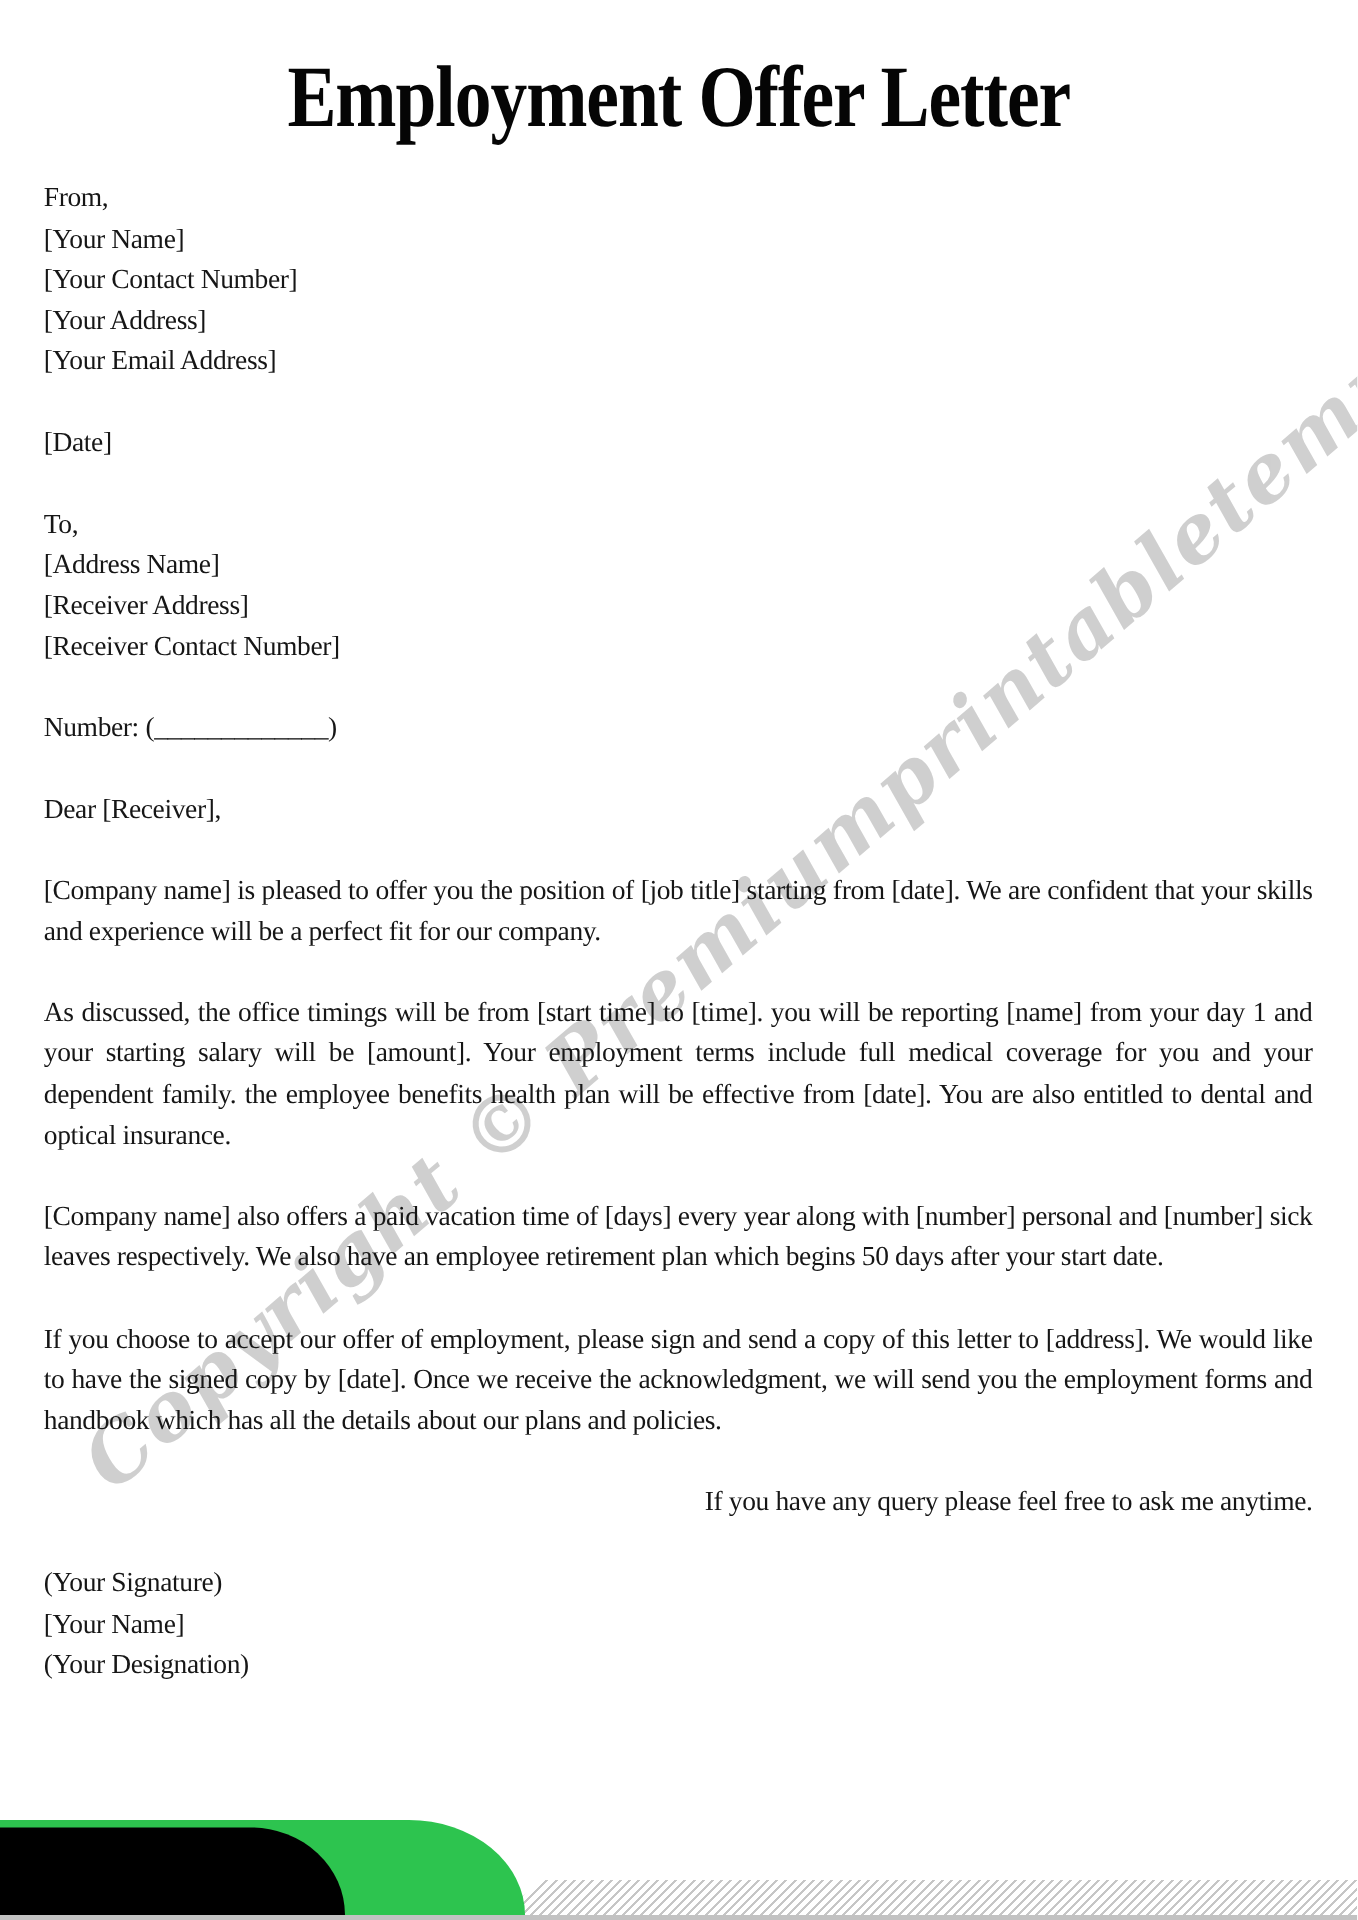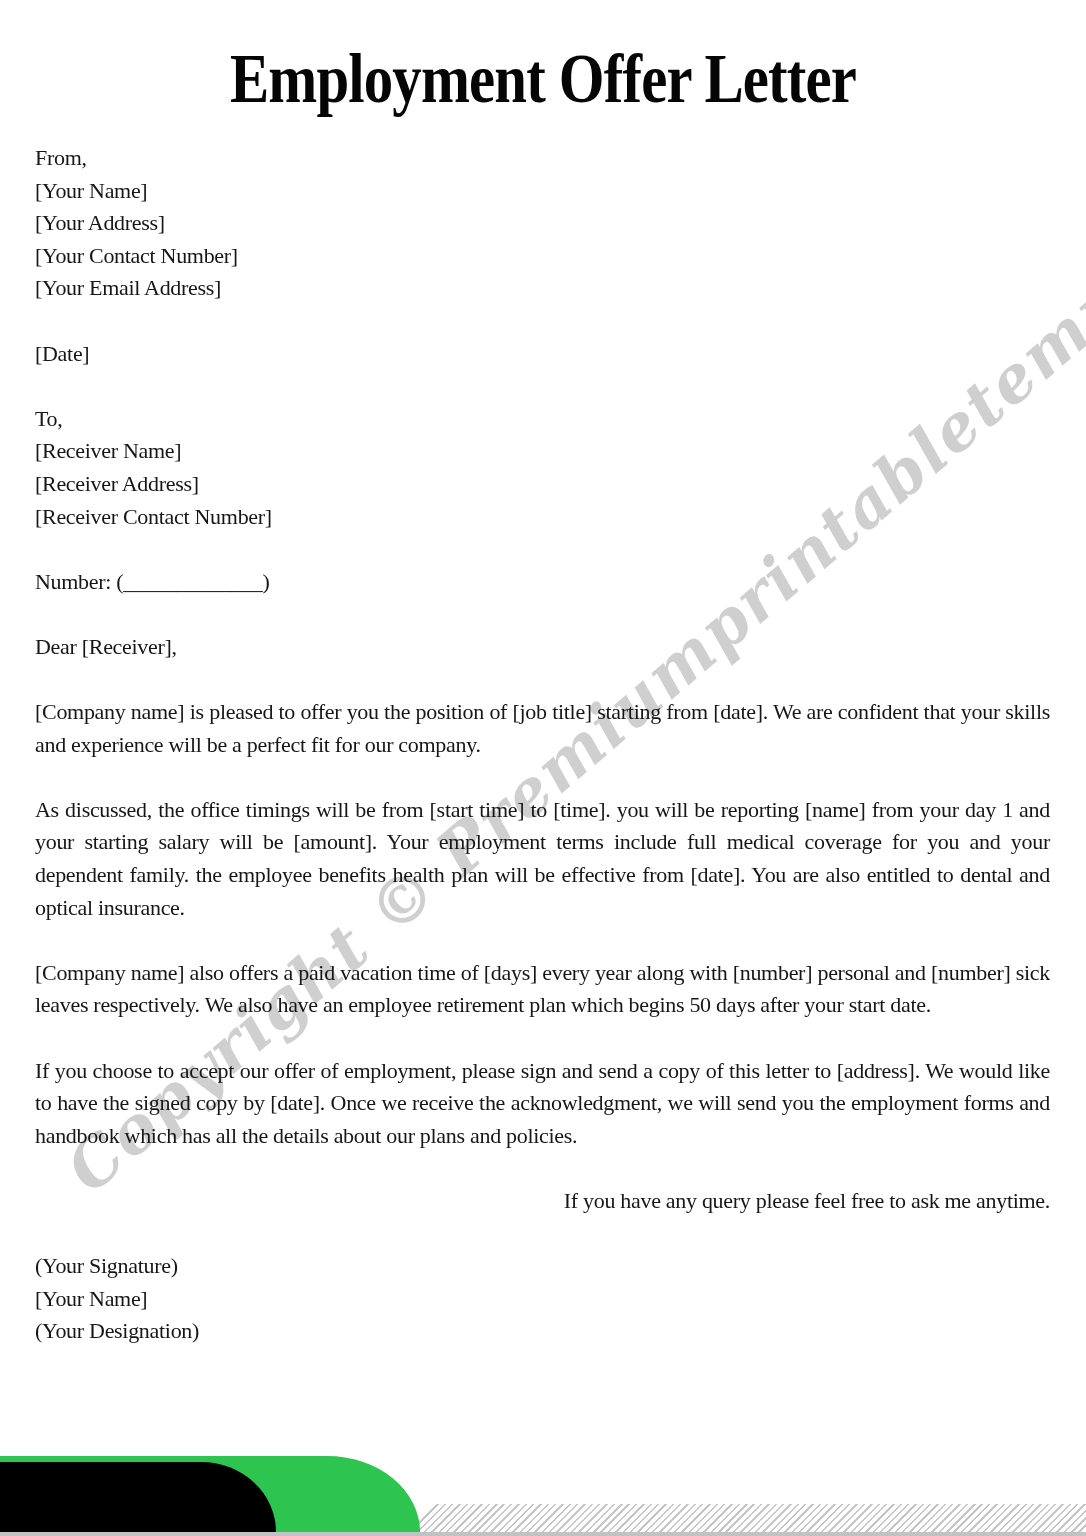--- a/index.html
+++ b/index.html
@@ -90,32 +90,32 @@
 
   <div class="watermark">Copyright © Premiumprintabletemplates.com</div>
 
   <h1 class="doc-title">Employment Offer Letter</h1>
 
   <div class="letter">
 
     <div class="block">
       <div class="line">From,</div>
       <div class="line">[Your Name]</div>
+      <div class="line">[Your Contact Number]</div>
       <div class="line">[Your Address]</div>
-      <div class="line">[Your Contact Number]</div>
       <div class="line">[Your Email Address]</div>
     </div>
 
     <div class="block">
       <div class="line">[Date]</div>
     </div>
 
     <div class="block">
       <div class="line">To,</div>
-      <div class="line">[Receiver Name]</div>
+      <div class="line">[Address Name]</div>
       <div class="line">[Receiver Address]</div>
       <div class="line">[Receiver Contact Number]</div>
     </div>
 
     <div class="block">
       <div class="line">Number: (_____________)</div>
     </div>
 
     <div class="block">
       <div class="line">Dear [Receiver],</div>

